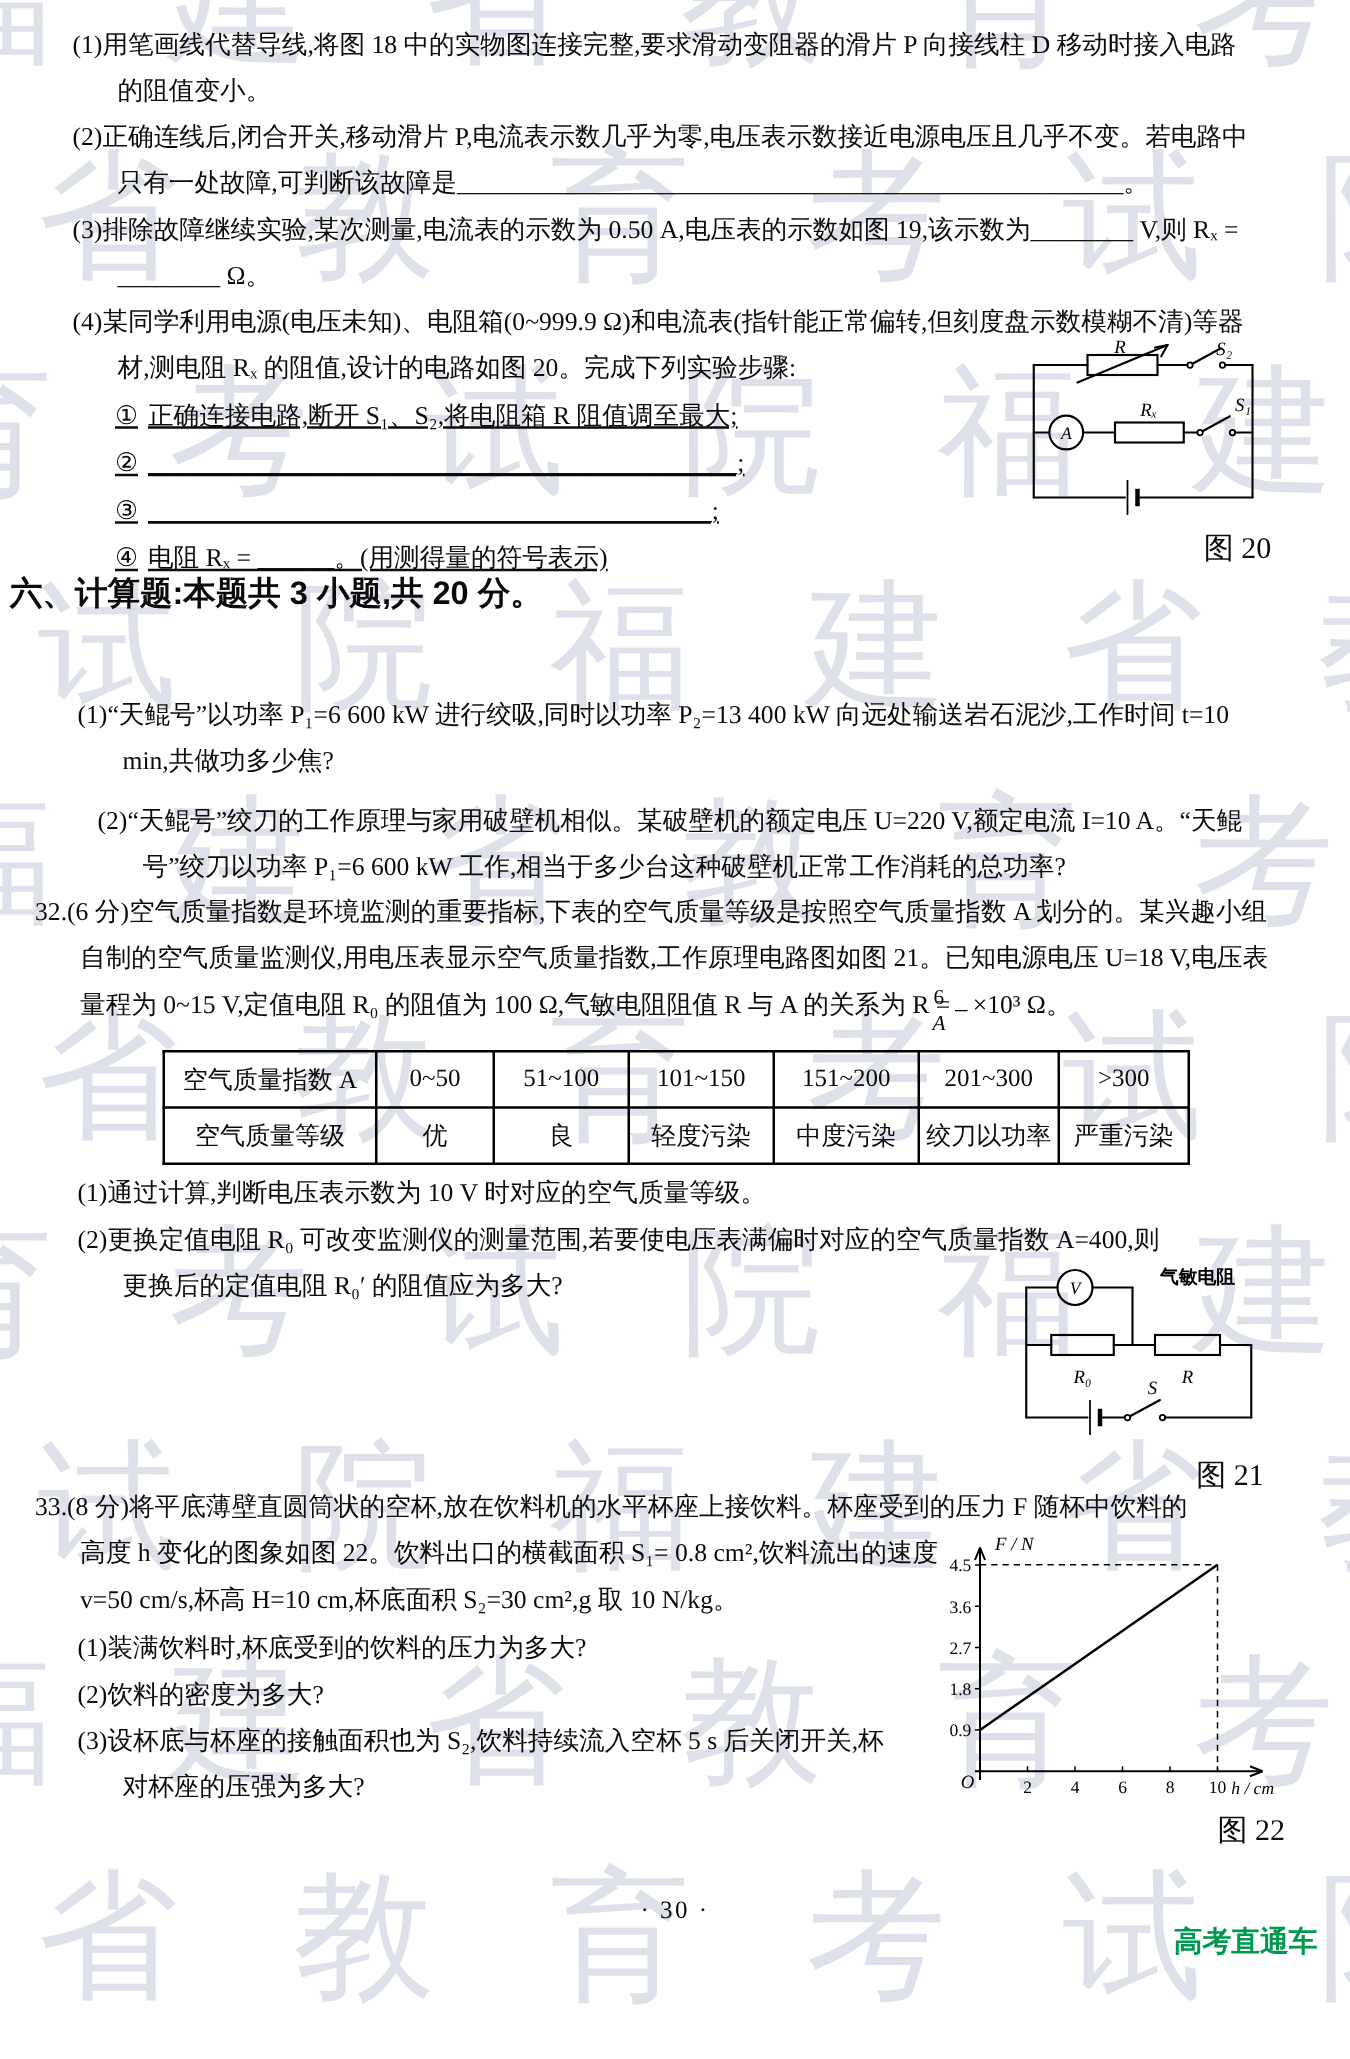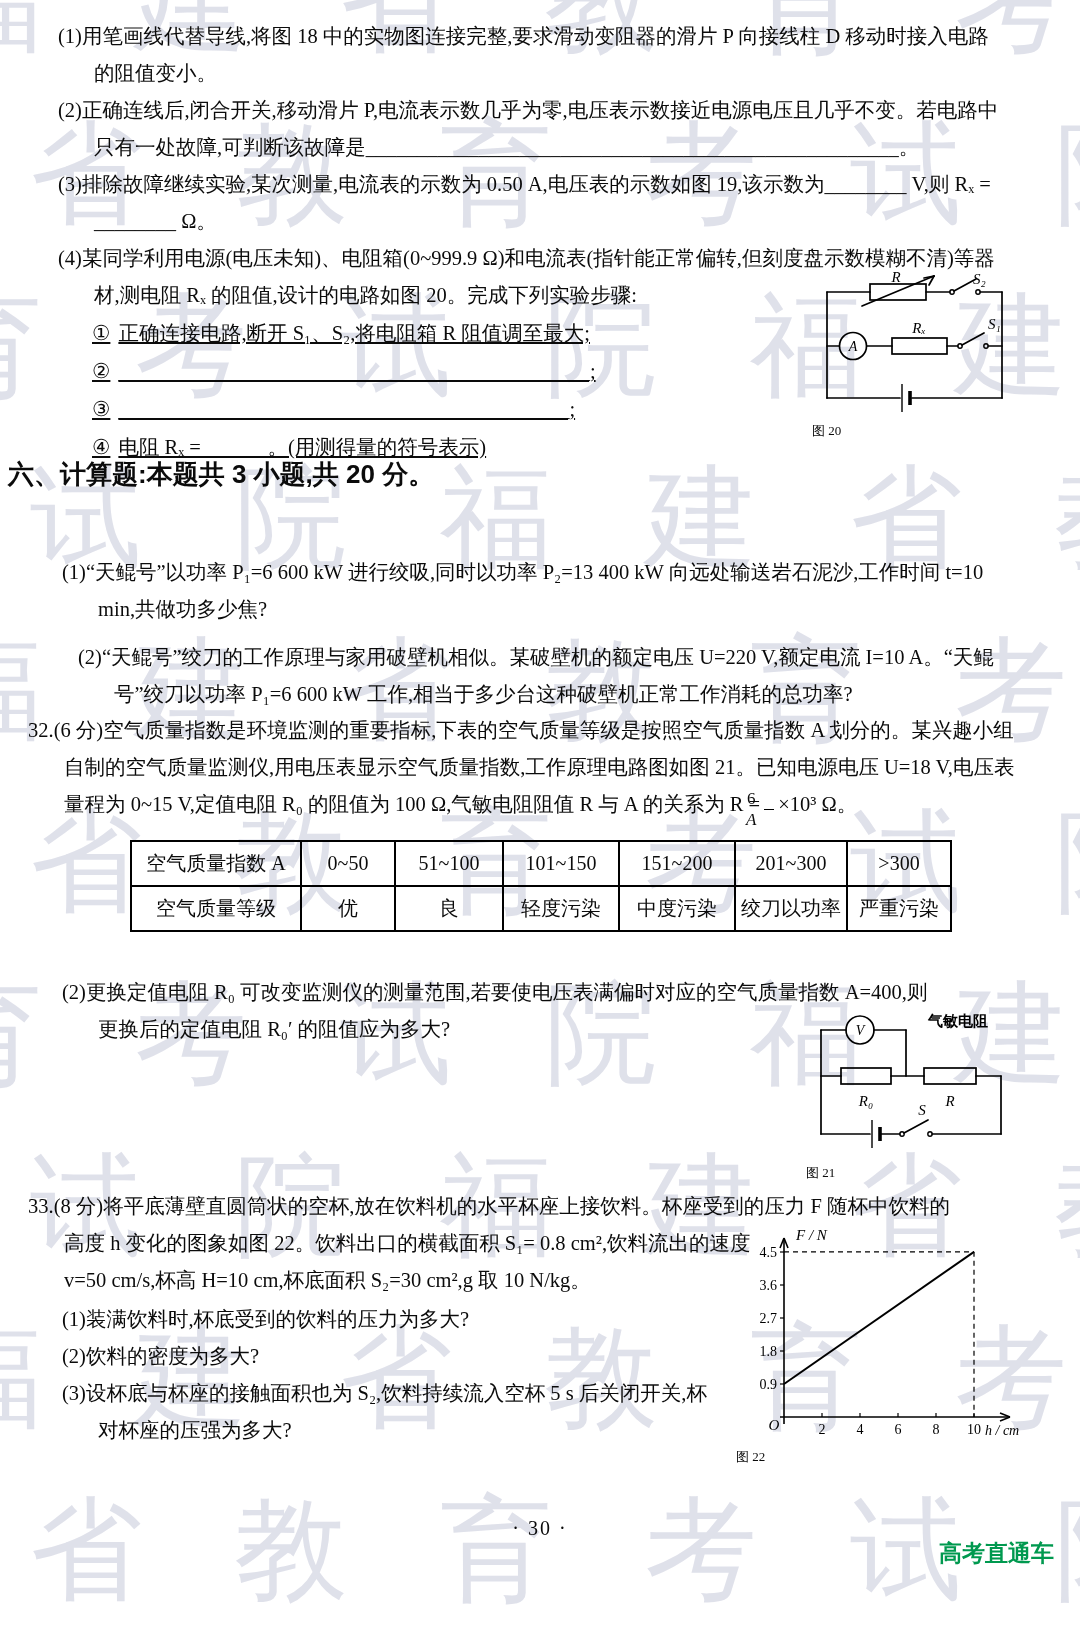--- a/index.html
+++ b/index.html
@@ -20,21 +20,21 @@
   .step { line-height:38px; white-space:nowrap;text-decoration:underline; }
   .steplbl { margin-right:8px; }
   .sec-heading { font-weight:700; font-size:26px; font-family:"Liberation Sans","DejaVu Sans",sans-serif; }
   .frac { display:inline-block; vertical-align:-14px; text-align:center; line-height:1.05; margin:0 4px; }
   .fnum { display:block; font-size:17px; padding:0 5px 1px; border-bottom:1.5px solid #000; }
   .fden { display:block; font-size:17px; font-style:italic; padding-top:1px; }
   .qtable { position:absolute; border-collapse:collapse; background:rgba(255,255,255,.0); }
   .qtable td { border:2px solid #000; text-align:center; font-size:20px; padding:8px 4px; }
   .fig { position:absolute; text-align:center; }
   .fig svg { display:block; }
-  .figcap { font-size:13px; margin-top:2px; text-align:left; }
+  .figcap { font-size:24px; margin-top:2px; text-align:right; }
   .cw { stroke:#000; stroke-width:1.7; fill:none; stroke-linecap:round; }
   .cw-thin { stroke:#000; stroke-width:1.4; fill:none; }
   .cw-thick { stroke:#000; stroke-width:3.6; fill:none; }
   .svgt { fill:#000; stroke:none; font-family:"Liberation Serif","DejaVu Serif",serif; }
   .it { font-style:italic; }
   .bold-cjk { font-weight:700; }
   .axis { stroke:#000; stroke-width:1.6; fill:none; }
   .plot { stroke:#000; stroke-width:2; fill:none; }
   .dash { stroke:#000; stroke-width:1.2; fill:none; stroke-dasharray:5 4; }
   .tick { stroke:#000; stroke-width:1.2; }
@@ -210,20 +210,21 @@
           <td>优</td>
           <td>良</td>
           <td>轻度污染</td>
           <td>中度污染</td>
           <td>绞刀以功率</td>
           <td>严重污染</td>
         </tr>
       </tbody>
     </table>
 
+    <div class="block hang" style="top:937px;left:62px;width:920px;"><span class="lbl">(1)</span><span>通过计算,判断电压表示数为 10 V 时对应的空气质量等级。</span></div>
 
     <div class="block hang" style="top:974px;left:62px;width:880px;"><span class="lbl">(2)</span><span>更换定值电阻 R₀ 可改变监测仪的测量范围,若要使电压表满偏时对应的空气质量指数 A=400,则更换后的定值电阻 R₀′ 的阻值应为多大?</span></div>
 
     <div class="fig" style="left:806px;top:1002px;width:205px;">
       <svg width="205" height="160" viewBox="0 0 205 160">
         <g class="cw">
           <path d="M15,28 V132"></path>
           <path d="M15,28 H40"></path>
           <path d="M68,28 H100"></path>
           <path d="M100,28 V74"></path>

